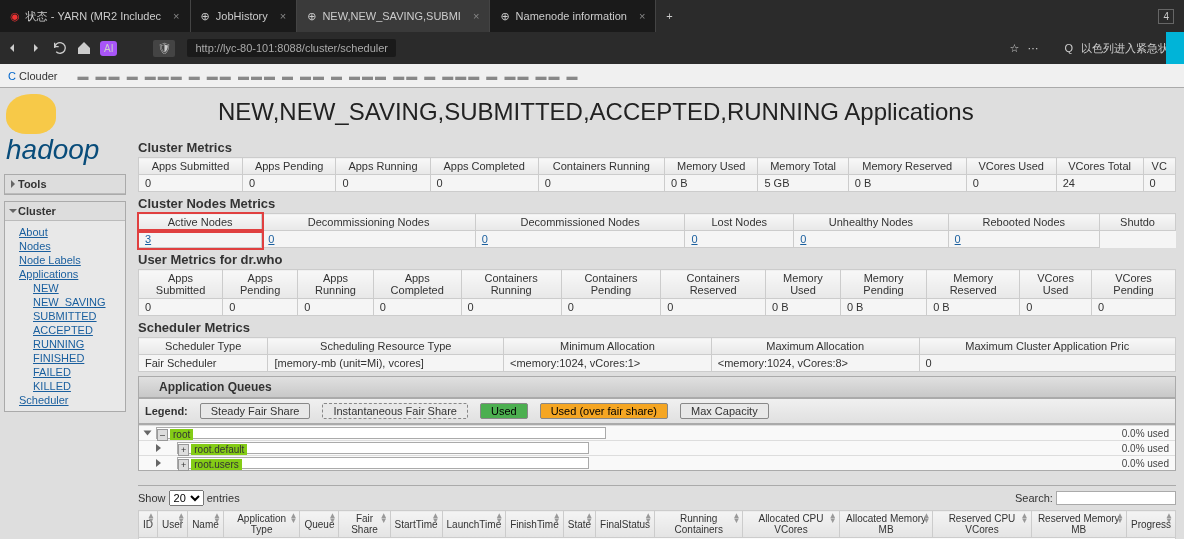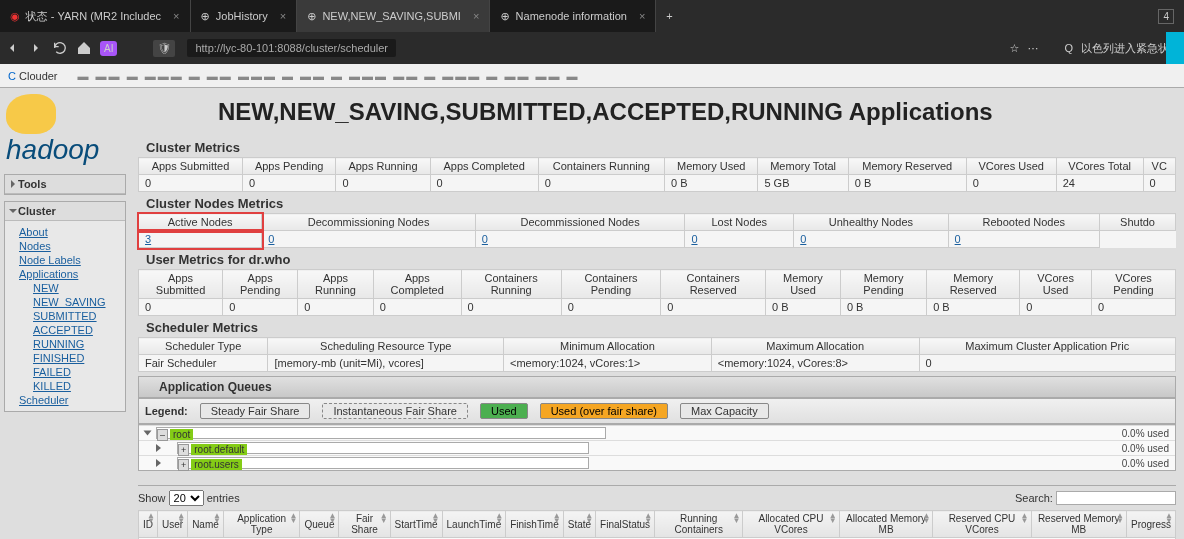--- a/index.html
+++ b/index.html
@@ -22,22 +22,22 @@
 .logo-text { font-family: Impact, sans-serif; font-size: 28px; color: #084c7a; font-style: italic; display: inline-block; vertical-align: middle; }
 .logo-elephant { display: inline-block; width: 50px; height: 40px; background: #f7c948; border-radius: 50% 40% 40% 40%; position: relative; vertical-align: middle; }
 .nav-box { border: 1px solid #aaa; margin-top: 6px; background: #e8e8e8; }
 .nav-header { padding: 3px 6px; background: #ddd; border-bottom: 1px solid #bbb; font-weight: bold; cursor: pointer; }
 .nav-arrow { display: inline-block; width: 0; height: 0; border-top: 4px solid transparent; border-bottom: 4px solid transparent; border-left: 4px solid #666; margin-right: 3px; transform: rotate(90deg); }
 .nav-arrow.collapsed { transform: none; }
 .nav-items { padding: 4px 6px 4px 14px; }
 .nav-items a { display: block; color: #1a5f9e; text-decoration: underline; padding: 1px 0; }
 .nav-sub { padding-left: 14px; }
 .content { flex: 1; padding: 4px 8px; overflow-x: auto; }
-h1 { font-size: 24px; font-weight: bold; color: #222; margin: 6px 0 14px 80px; }
-.section-title { font-size: 13px; font-weight: bold; margin: 4px 8px 2px; }
+h1 { font-size: 24px; font-weight: normal; color: #222; margin: 6px 0 14px 80px; }
+.section-title { font-size: 13px; font-weight: bold; margin: 4px 0 2px; }
 .metrics-table { width: 100%; border-collapse: collapse; background: #f5f5f5; }
 .metrics-table th, .metrics-table td { border: 1px solid #ccc; padding: 2px 6px; text-align: left; font-size: 11px; }
 .metrics-table th { background: linear-gradient(#f8f8f8, #e8e8e8); font-weight: normal; text-align: center; }
 .highlight-box { outline: 2px solid #e04040; }
 .metrics-table a { color: #1a5f9e; text-decoration: underline; }
 .queues-header { background: linear-gradient(#e0e0e0, #c8c8c8); border: 1px solid #aaa; padding: 3px 20px; font-weight: bold; font-size: 12px; margin-top: 4px; }
 .legend-row { background: linear-gradient(#f0f0f0, #e0e0e0); border: 1px solid #aaa; padding: 4px 6px; display: flex; align-items: center; gap: 12px; }
 .legend-btn { border: 1px solid #888; padding: 1px 10px; background: #e8e8e8; border-radius: 2px; cursor: pointer; font-size: 11px; }
 .legend-dotted { border-style: dashed; }
 .legend-used { background: #4caf50; color: #000; }

